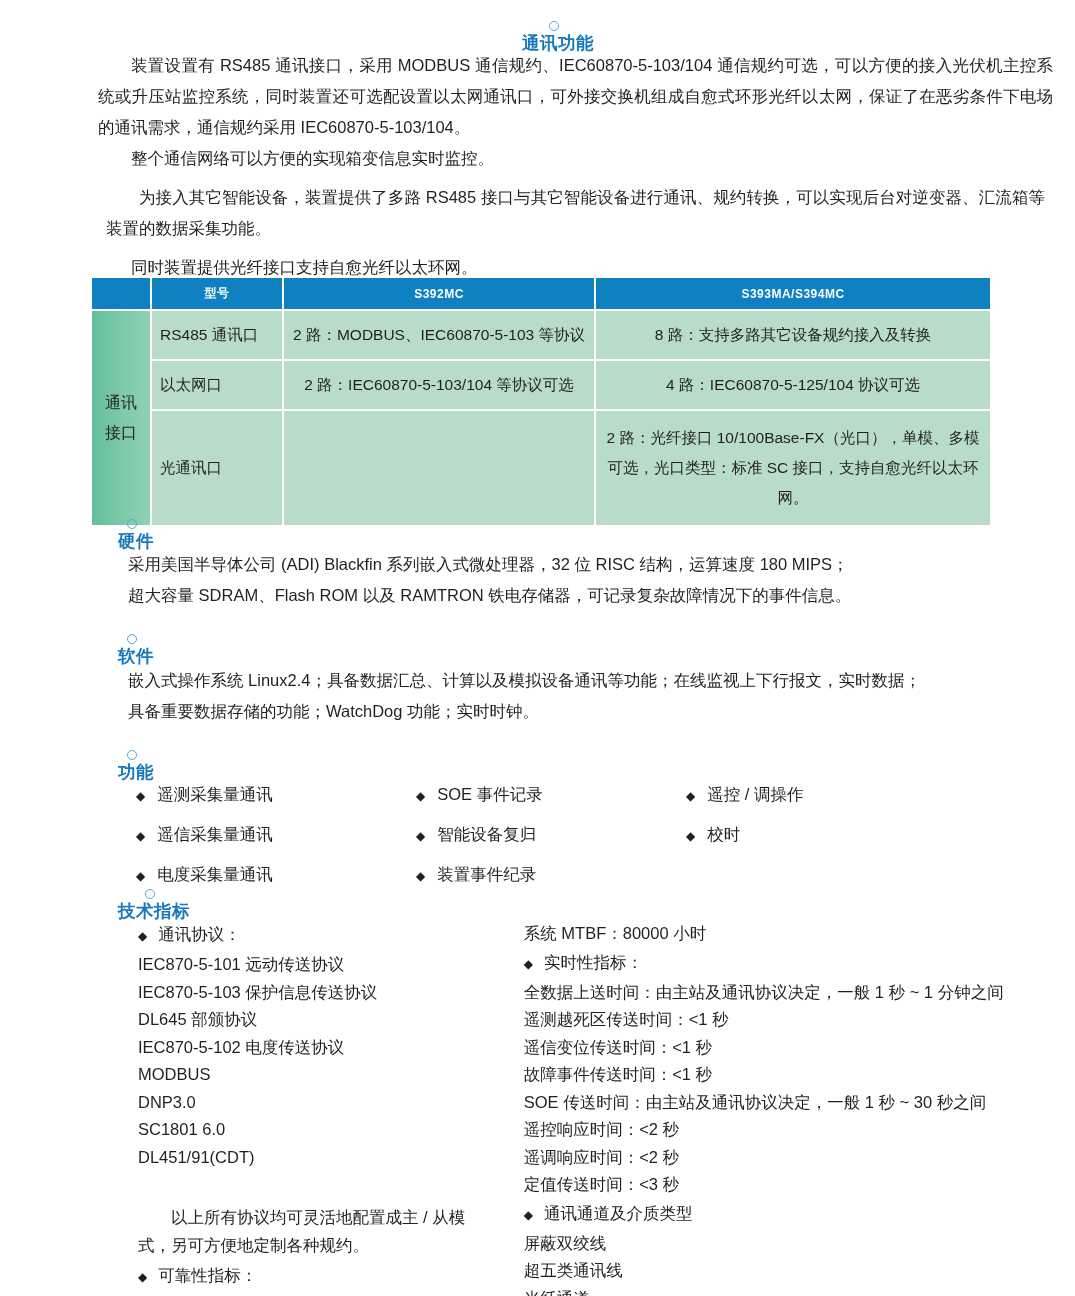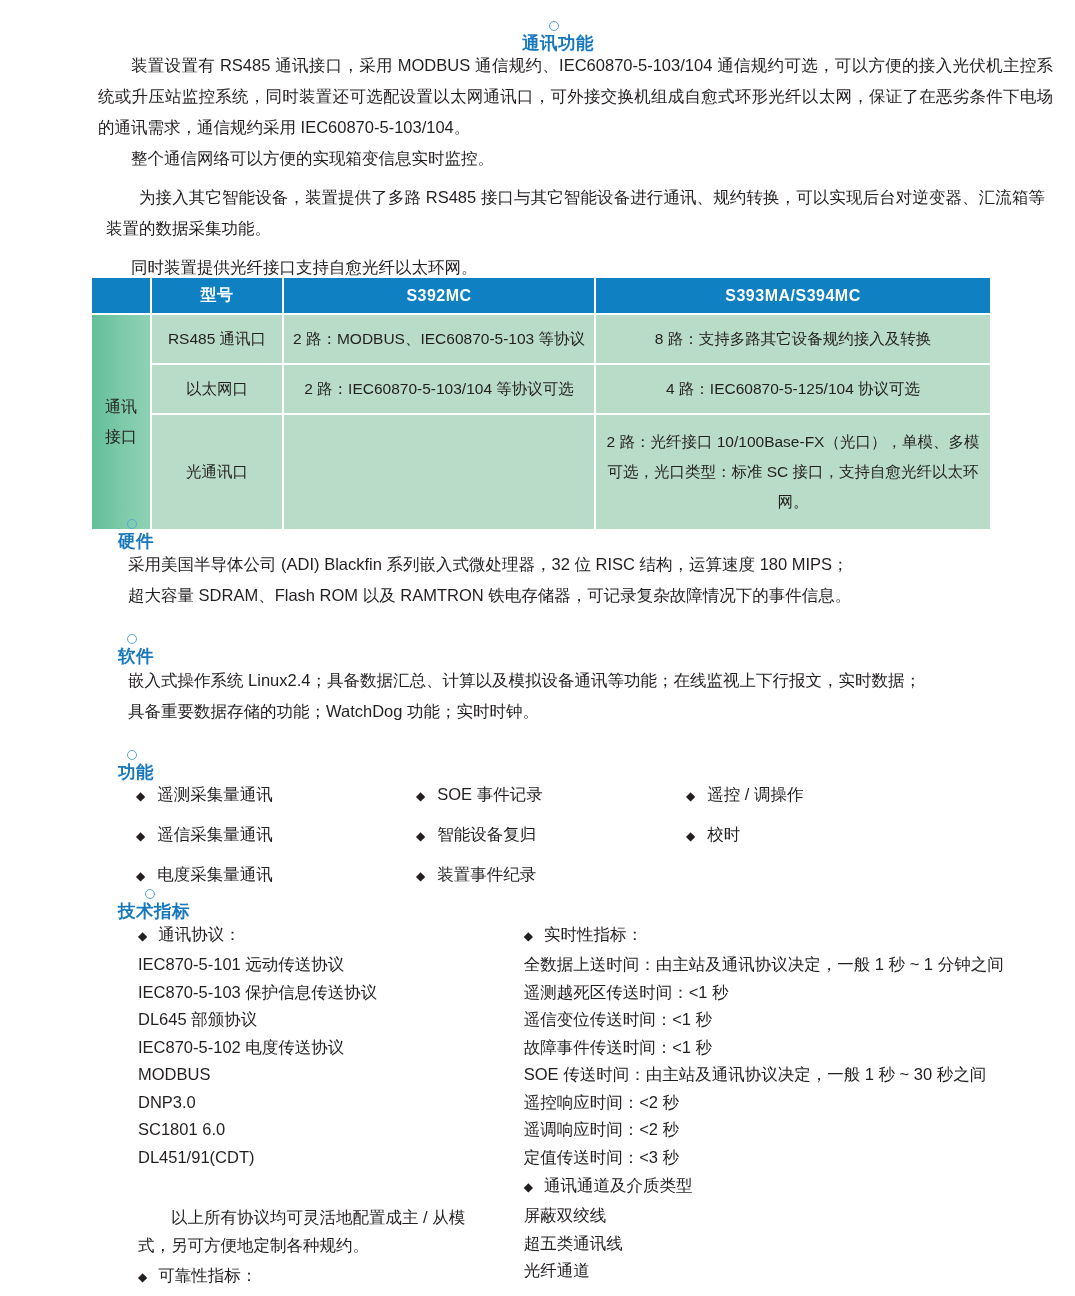--- a/index.html
+++ b/index.html
@@ -56,21 +56,21 @@
   table.spec {
     border-collapse: separate;
     border-spacing: 2px;
     width: 896px;
     table-layout: fixed;
     margin: 0;
   }
   table.spec th {
     background: #0f80c1;
     color: #ffffff;
-    font-size: 16px;
+    font-size: 12px;
     font-weight: bold;
     text-align: center;
     padding: 7px 4px;
     letter-spacing: .5px;
   }
   table.spec th.blank { background: #0f80c1; }
   td.side {
     background: linear-gradient(to right,#63bf9a 0%, #7ecaa9 55%, #8ed2b4 100%);
     color: #231f20;
     font-size: 16px;
@@ -81,21 +81,21 @@
   }
   td.cell {
     background: #b8dcc8;
     font-size: 15.5px;
     color: #231f20;
     text-align: center;
     vertical-align: middle;
     padding: 9px 8px;
     line-height: 30px;
   }
-  td.cell.lead { text-align: center; }
+  td.cell.lead { text-align: left; }
   td.cell.empty { padding: 0; }
 
   
   .func-grid {
     display: grid;
     grid-template-columns: 280px 270px auto;
     row-gap: 6px;
     font-size: 16.5px;
     line-height: 32px;
   }
@@ -271,20 +271,21 @@
       <div class="t-line">DL451/91(CDT)</div>
       <div class="t-para" style="width:330px;margin-top:32px;">以上所有协议均可灵活地配置成主 / 从模式，另可方便地定制各种规约。</div>
       <div class="t-bullet" style="margin-top:2px;">
         <span class="dia2">◆</span>
         <span>可靠性指标：</span>
       </div>
       <div class="t-line">系统可用率：99.98%</div>
     </div>
 
     <div class="tech-right">
+      <div class="t-line">系统 MTBF：80000 小时</div>
       <div class="t-bullet">
         <span class="dia2">◆</span>
         <span>实时性指标：</span>
       </div>
       <div class="t-line">全数据上送时间：由主站及通讯协议决定，一般 1 秒 ~ 1 分钟之间</div>
       <div class="t-line">遥测越死区传送时间：&lt;1 秒</div>
       <div class="t-line">遥信变位传送时间：&lt;1 秒</div>
       <div class="t-line">故障事件传送时间：&lt;1 秒</div>
       <div class="t-line">SOE 传送时间：由主站及通讯协议决定，一般 1 秒 ~ 30 秒之间</div>
       <div class="t-line">遥控响应时间：&lt;2 秒</div>

